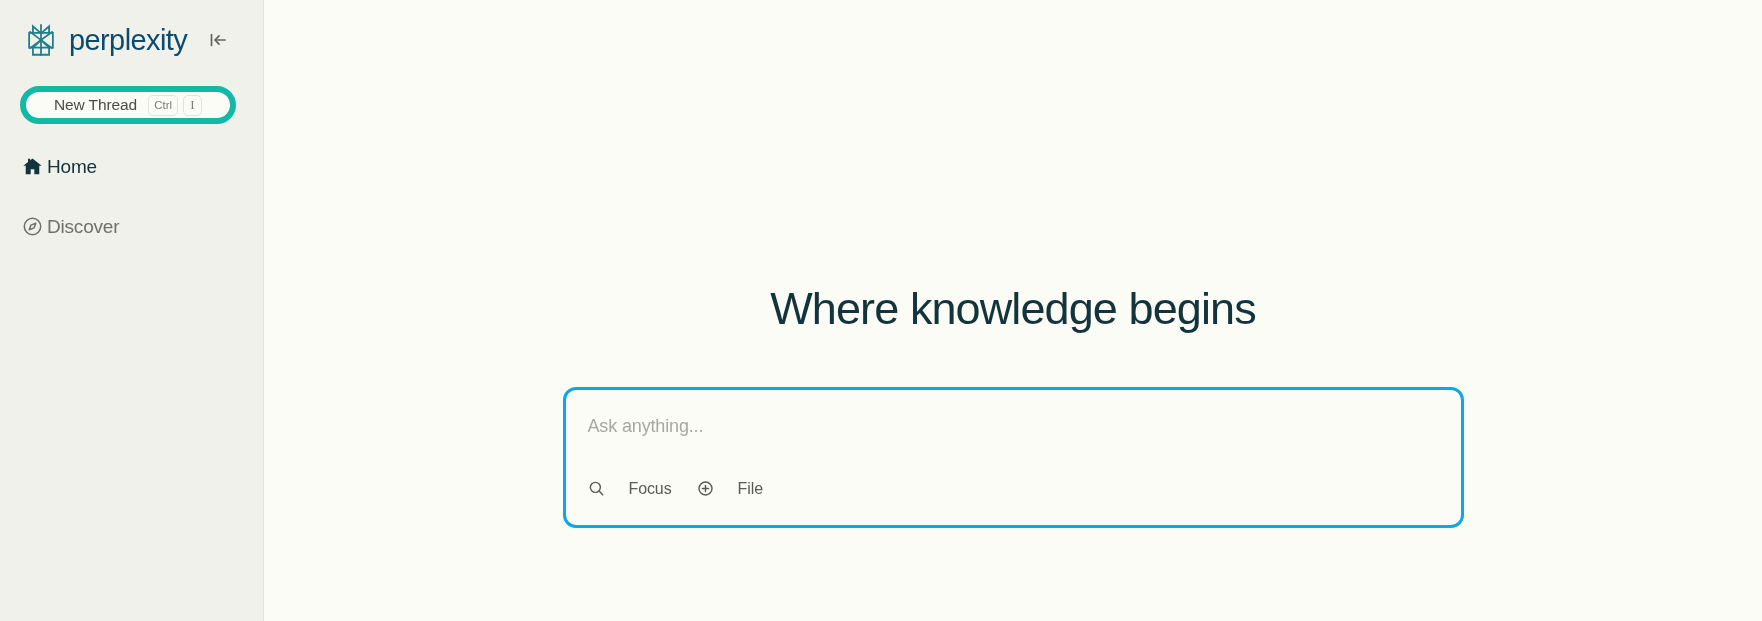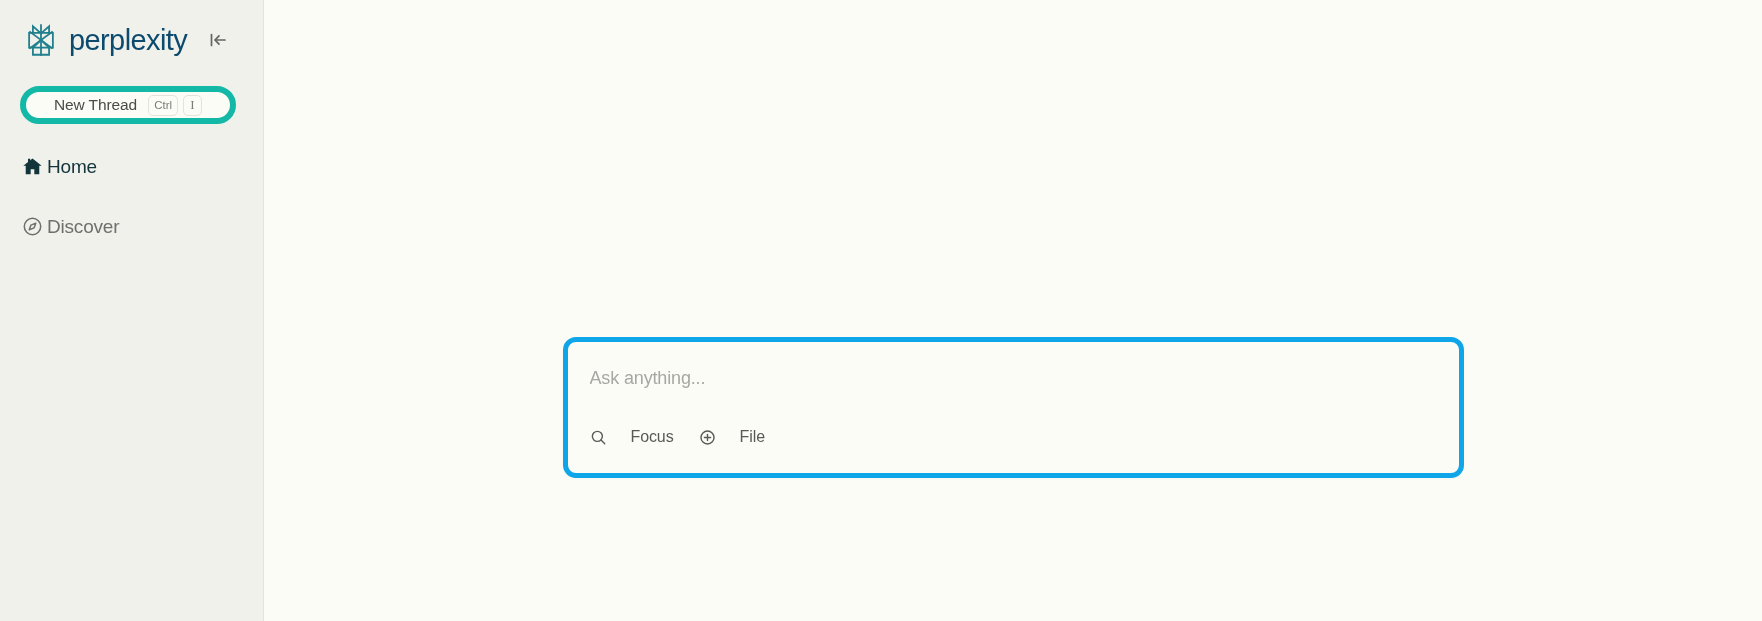--- a/index.html
+++ b/index.html
@@ -191,21 +191,21 @@
     line-height: 1.1;
     white-space: nowrap;
   }
 
   
   .ask-box {
     margin-top: 53px;
     width: 901px;
     height: 141px;
     background: #FCFCF7;
-    border: 5px solid #0ea5e9;
+    border: 3px solid #0ea5e9;
     border-radius: 13px;
     display: flex;
     flex-direction: column;
     justify-content: space-between;
     padding: 26px 22px 18px 22px;
     box-shadow: 0 1px 2px rgba(19,52,59,0.03);
   }
 
   .ask-input {
     border: none;
@@ -376,20 +376,21 @@
 
 
 
     </nav>
   </aside>
 
   <main class="main">
 
     <div class="hero">
 
+      <h1 class="hero-title">Where knowledge begins</h1>
 
       <div class="ask-box">
 
         <input class="ask-input" type="text" placeholder="Ask anything..." style="">
 
         <div class="ask-footer">
 
           <div class="ask-tools">
 
             <div class="tool">

